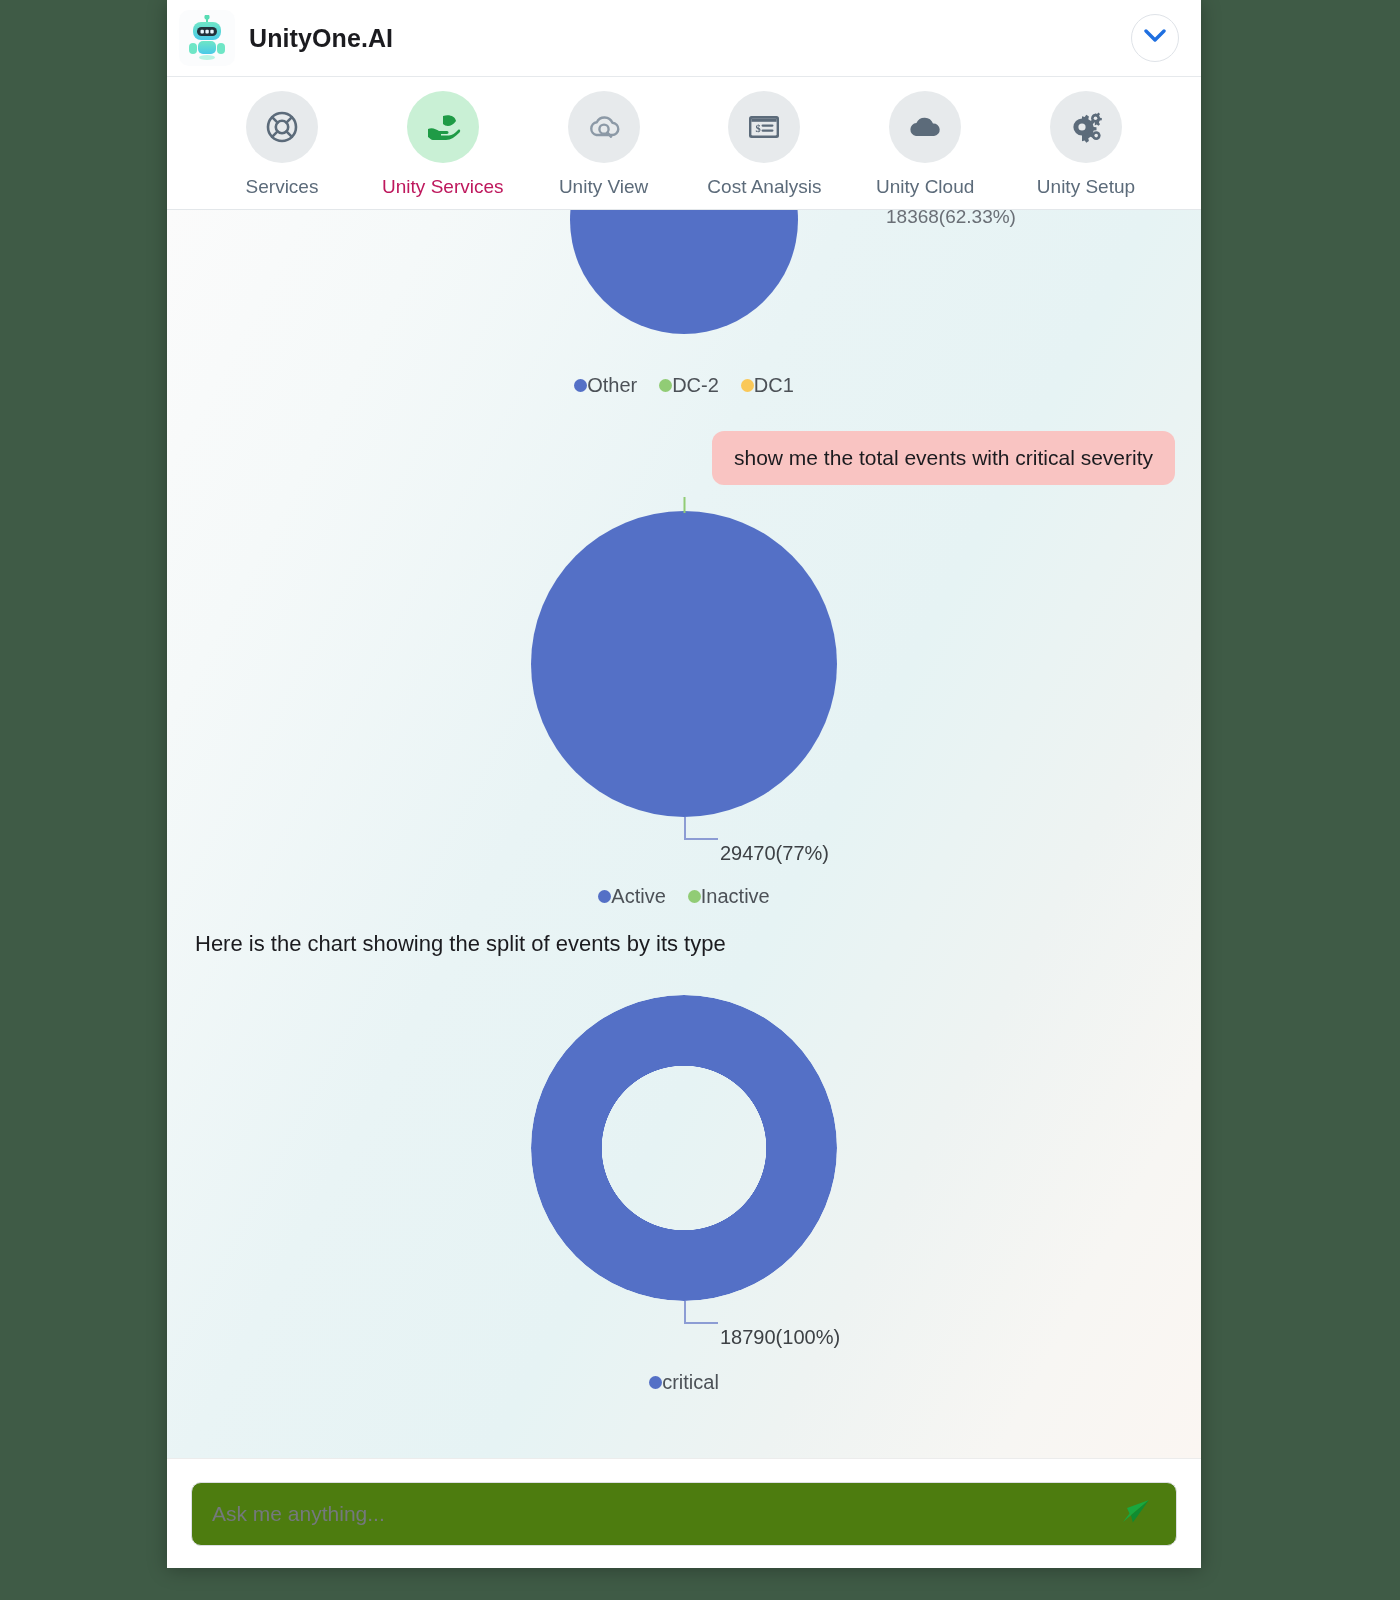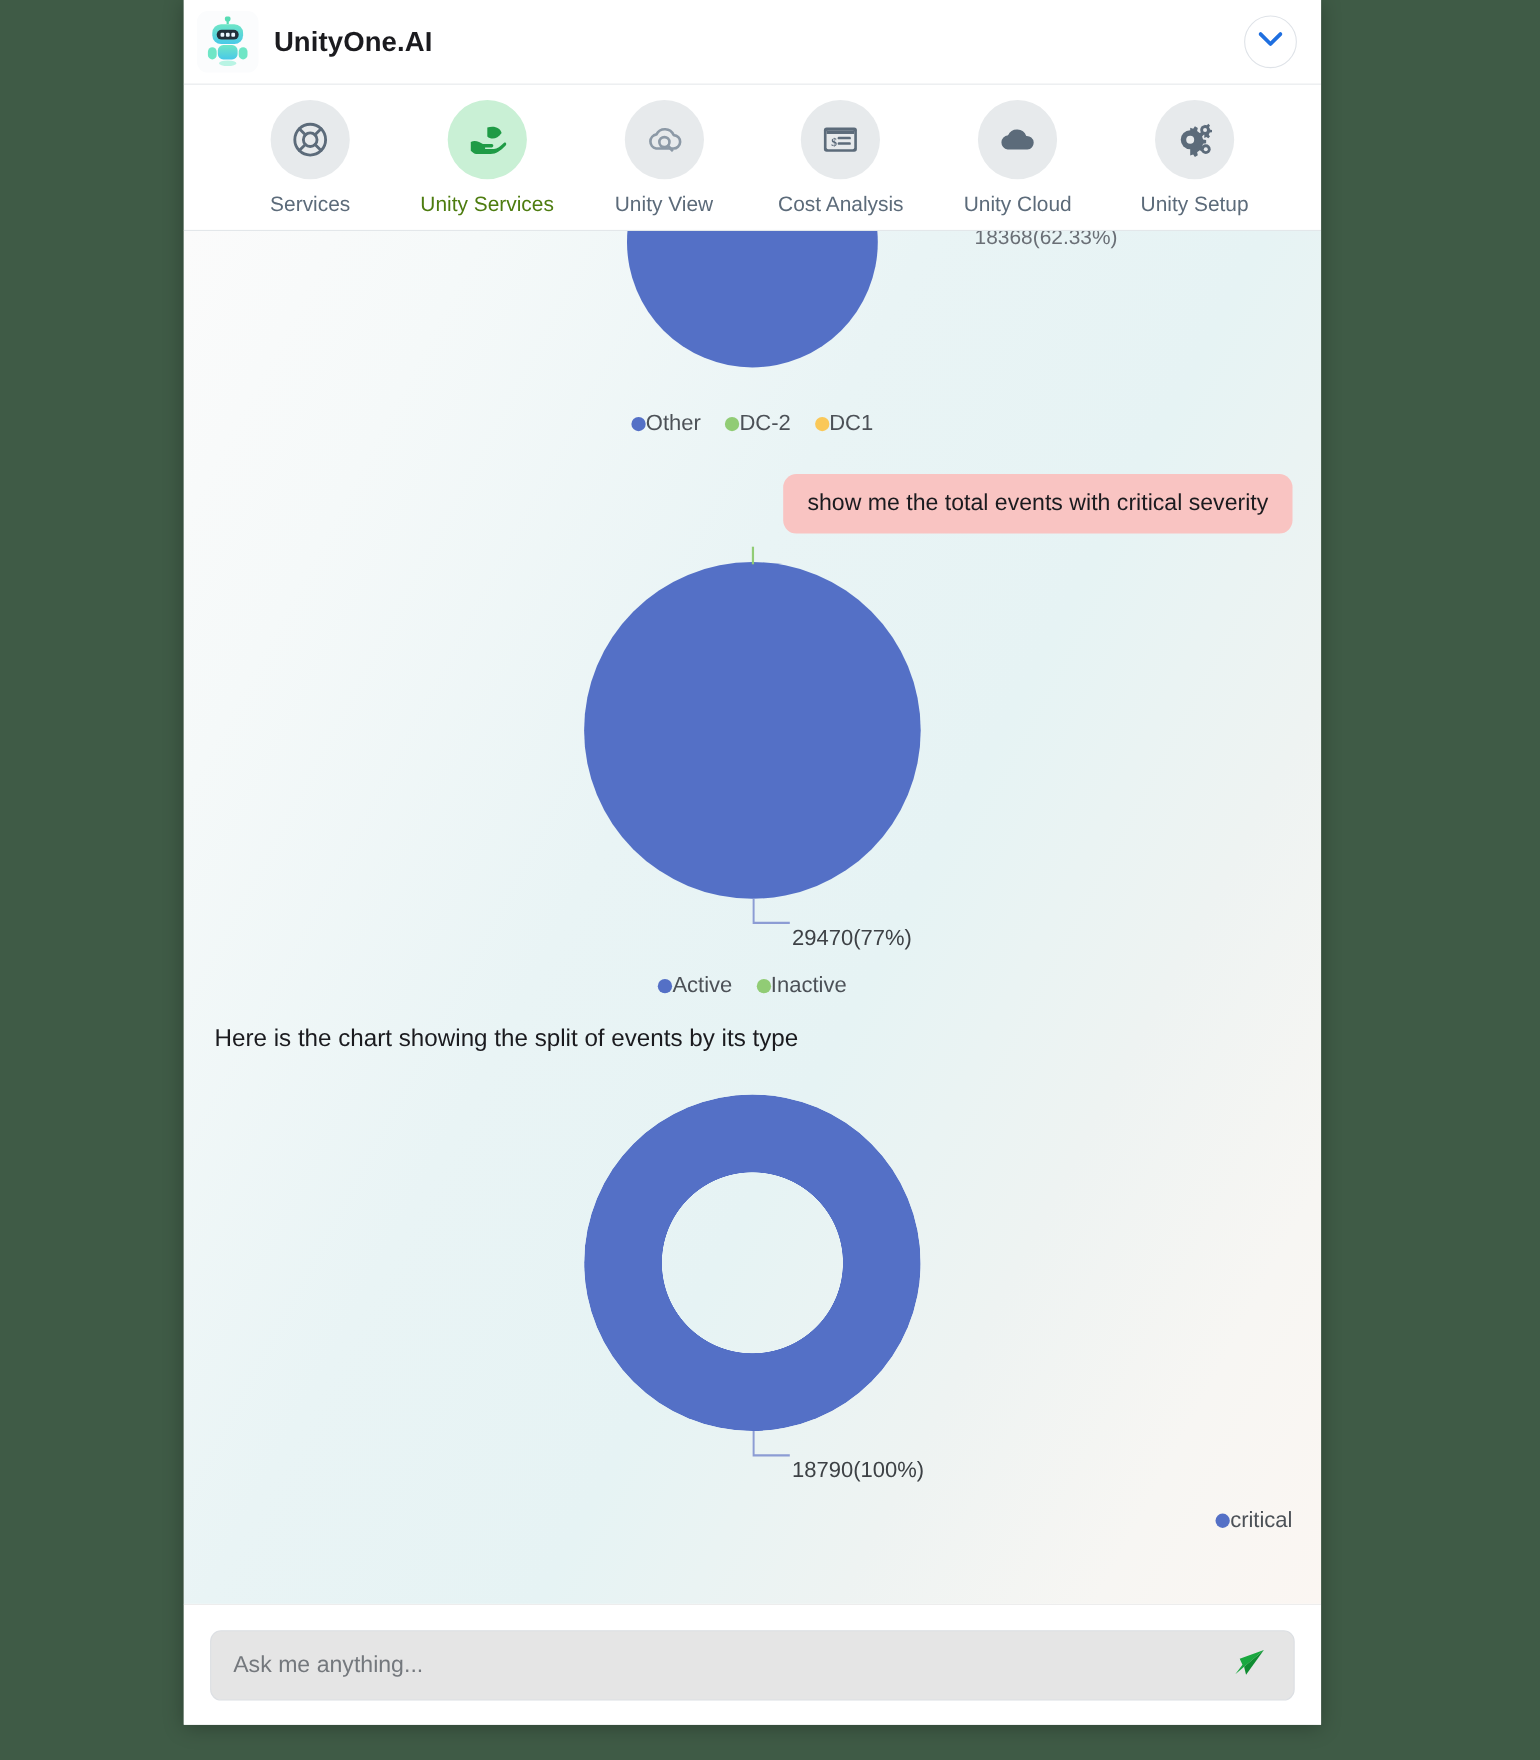--- a/index.html
+++ b/index.html
@@ -125,21 +125,21 @@
   }
 
   .nav-item.active .nav-bubble { background: #c9f0d5; }
 
   .nav-label {
     font-size: 19px;
     color: #5c6b7a;
     font-weight: 400;
     white-space: nowrap;
   }
-  .nav-item.active .nav-label { color: #4d7c0f; }
+  .nav-item.active .nav-label { color: #be185d; }
 
   
   #convo {
     flex: 1 1 auto;
     position: relative;
     overflow: hidden;
     background:
       linear-gradient(118deg,
         #fbfbfb 0%,
         #f5f9f9 16%,
@@ -293,21 +293,21 @@
     border-top: 1px solid #ececec;
     display: flex;
     align-items: center;
     padding: 0 24px;
   }
   #composer-box {
     flex: 1 1 auto;
     height: 64px;
     border: 1.4px solid #dcdfe3;
     border-radius: 10px;
-    background: #e5e5e5;
+    background: #4d7c0f;
     display: flex;
     align-items: center;
     padding: 0 20px;
   }
   #ask-input {
     flex: 1 1 auto;
     border: none;
     outline: none;
     font-family: "Liberation Sans", sans-serif;
     font-size: 21px;
@@ -500,21 +500,21 @@
           </div>
           <div class="legend-entry">
             <span class="legend-dot" style="background:#91cc75"></span>
             <span class="legend-text">Inactive</span>
           </div>
         </div>
       </div>
 
       <div class="bot-text" style="margin-top:22px;">Here is the chart showing the split of events by its type</div>
 
-      <div class="chart-block" style="margin-top:36px;align-items:flex-end;">
+      <div class="chart-block" style="margin-top:36px;">
         <div class="pie-wrap">
           <div style="position:relative;">
             <div class="donut"></div>
             <svg class="leader" viewBox="0 0 150 34" aria-hidden="true">
               <path d="M1 0 L1 22 L34 22" fill="none" stroke="#8c9cd4" stroke-width="2"></path>
             </svg>
             <div class="value-label">18790(100%)</div>
           </div>
         </div>
 

